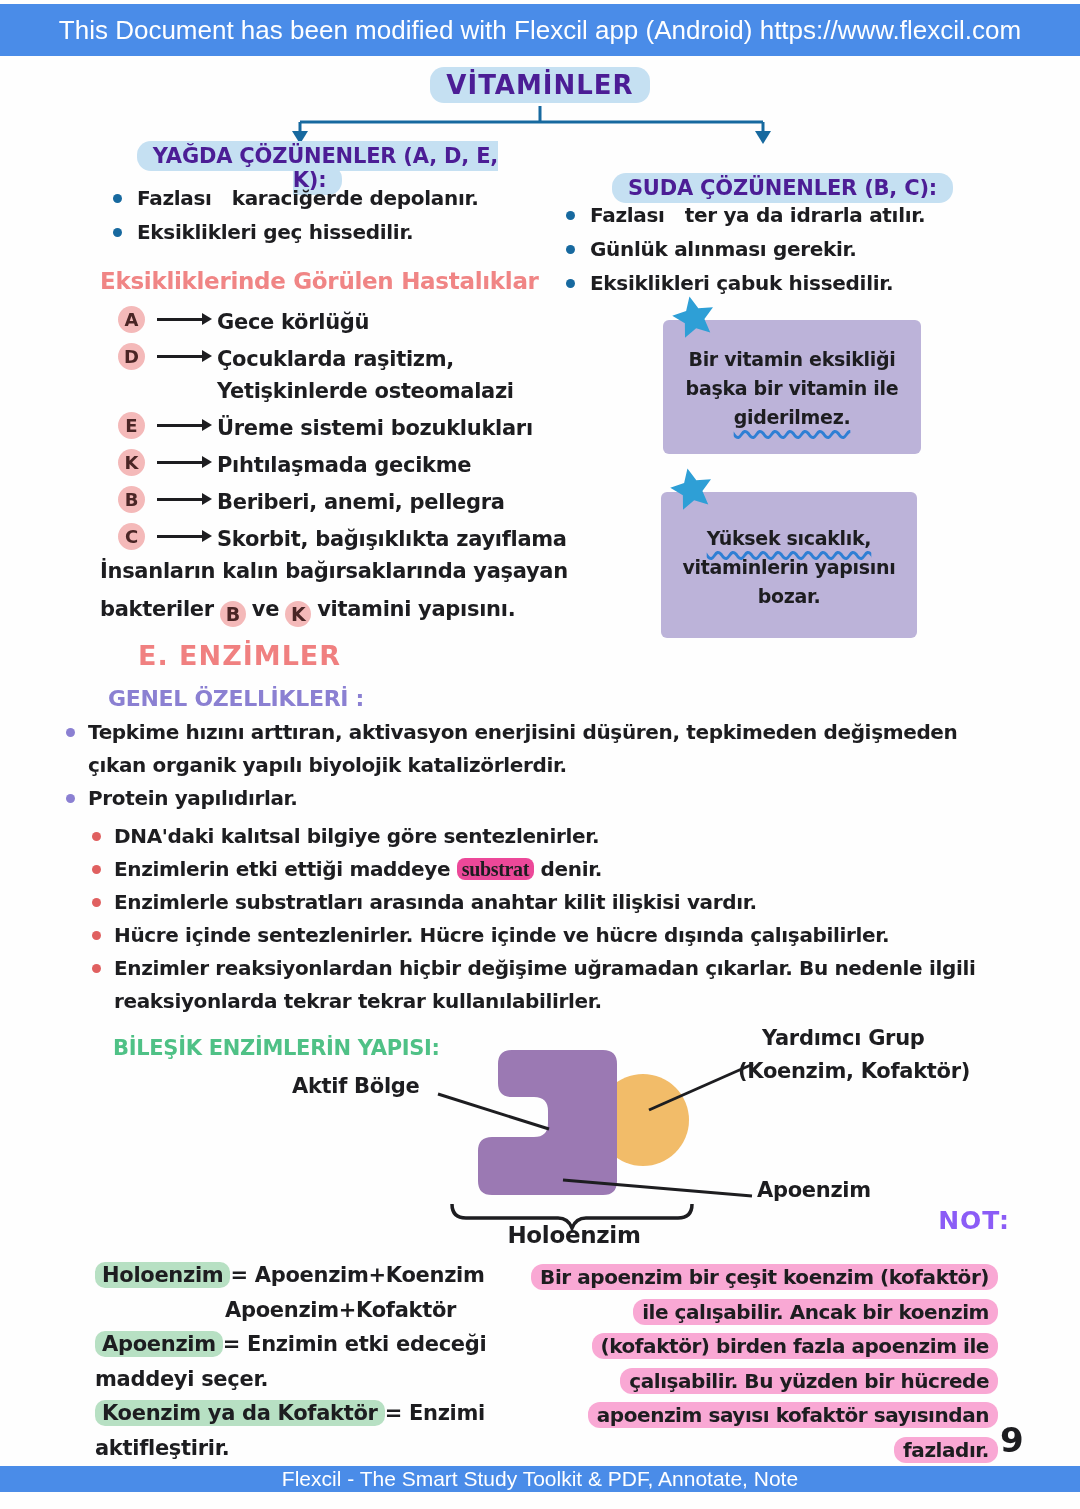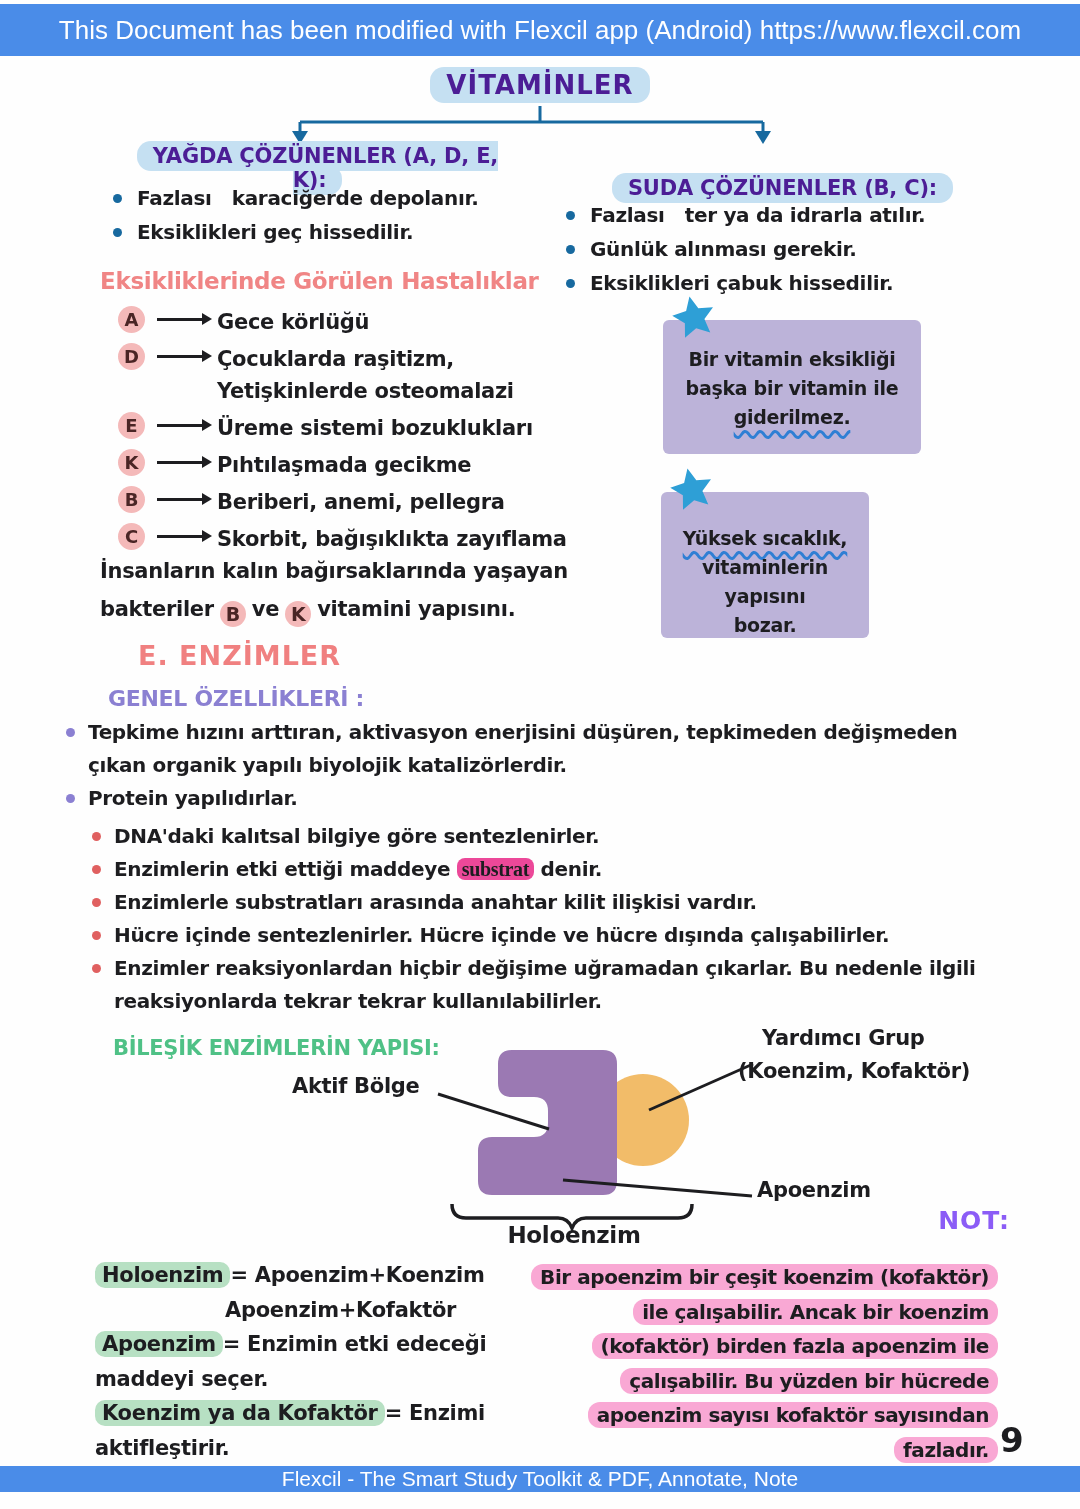--- a/index.html
+++ b/index.html
@@ -138,21 +138,21 @@
   <svg class="star" viewBox="0 0 24 24">
     <path d="M12 1.5 l3 6.4 7 .9 -5.2 4.7 1.4 6.9 -6.2 -3.4 -6.2 3.4 1.4 -6.9 L2 8.8 l7 -.9 z" fill="#2e9fd6"></path>
   </svg>
   <div style="padding-top:25px;">
     <div>Bir vitamin eksikliği</div>
     <div>başka bir vitamin ile</div>
     <div><span class="wavy">giderilmez.</span></div>
   </div>
 </div>
 
-<div class="callout" style="left:661px;top:492px;width:208px;height:146px;">
+<div class="callout" style="left:661px;top:492px;width:256px;height:146px;">
   <svg class="star" viewBox="0 0 24 24">
     <path d="M12 1.5 l3 6.4 7 .9 -5.2 4.7 1.4 6.9 -6.2 -3.4 -6.2 3.4 1.4 -6.9 L2 8.8 l7 -.9 z" fill="#2e9fd6"></path>
   </svg>
   <div style="padding-top:32px;">
     <div><span class="wavy">Yüksek sıcaklık,</span></div>
     <div>vitaminlerin yapısını</div>
     <div>bozar.</div>
   </div>
 </div>
 

